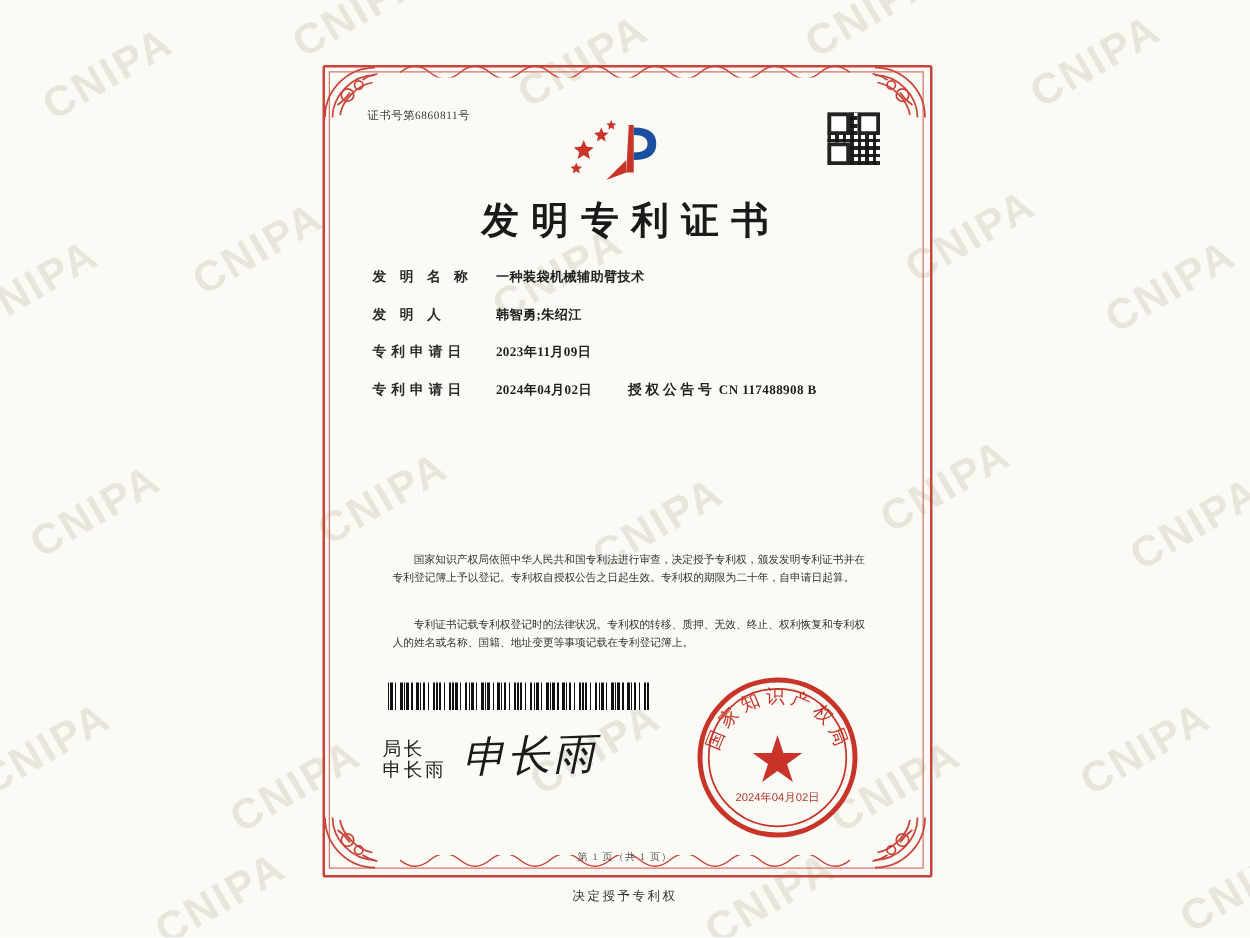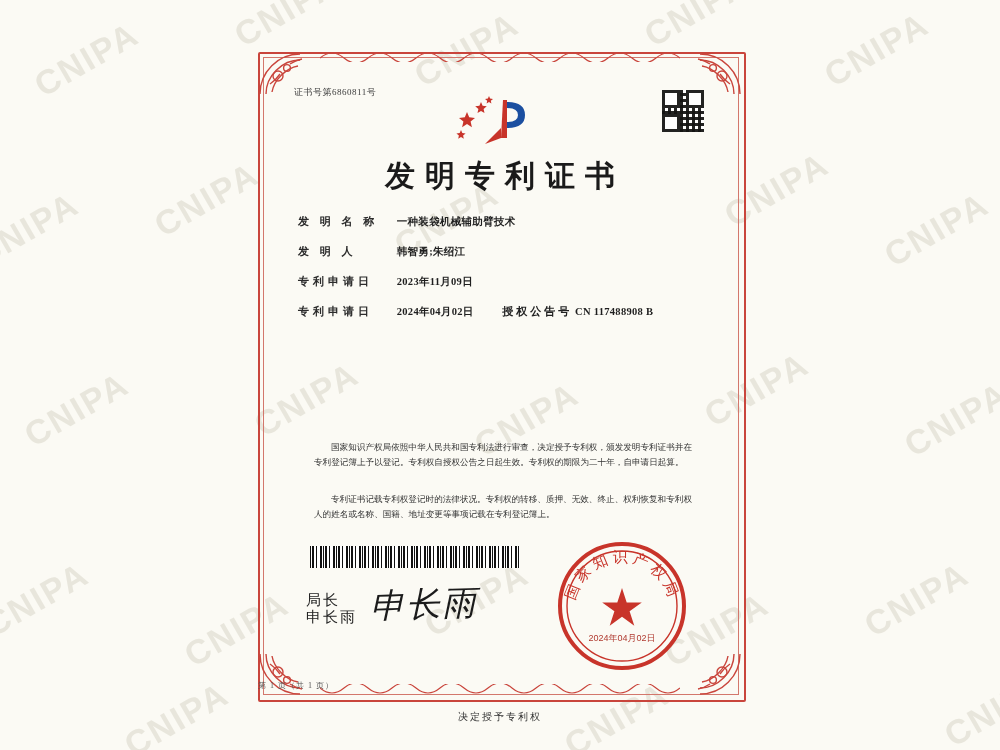--- a/index.html
+++ b/index.html
@@ -232,21 +232,21 @@
     font-family: "Liberation Serif", serif;
     font-style: italic;
     letter-spacing: 2px;
     transform: rotate(-2deg);
   }
 
   .pagefoot {
     position: absolute;
     left: 0; right: 0;
     top: 628px;
-    text-align: left;
+    text-align: center;
     font-size: 8px;
     color: #555;
     letter-spacing: 1px;
   }
   .below-note {
     position: absolute;
     left: 0; right: 0;
     top: 710px;
     text-align: center;
     font-size: 10px;

